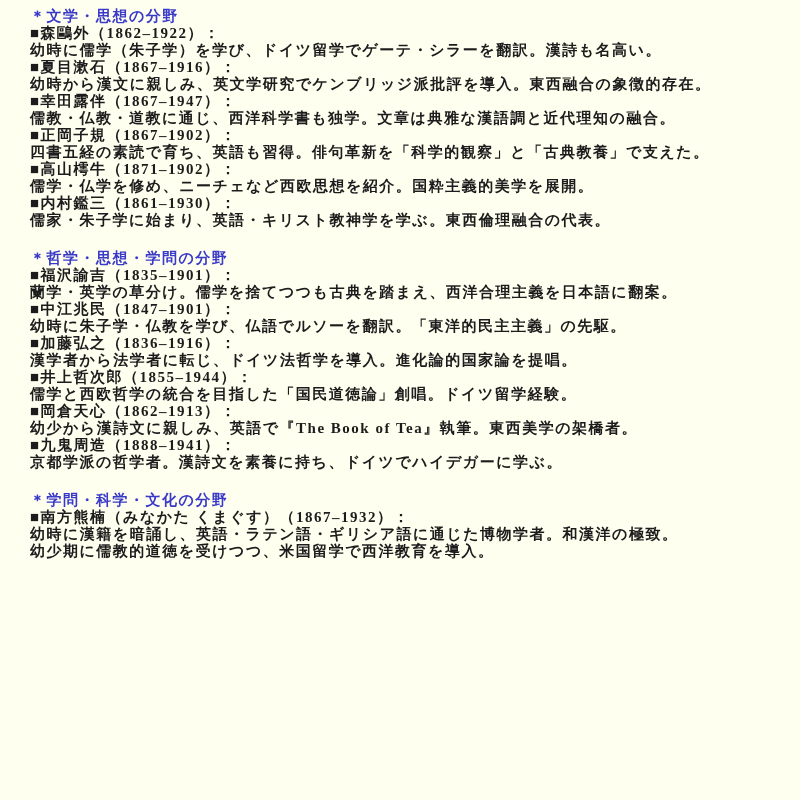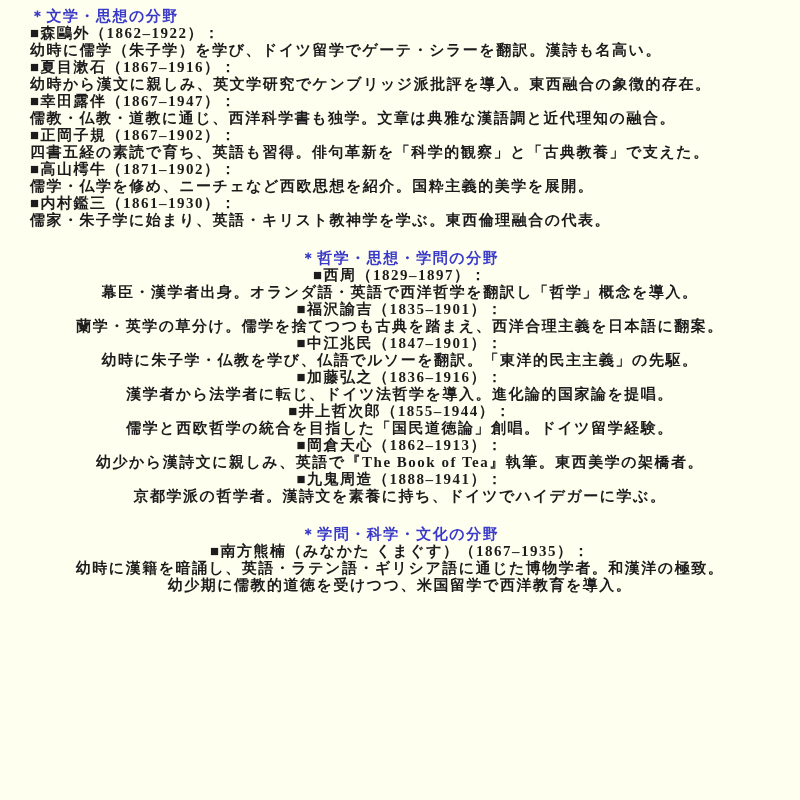--- a/index.html
+++ b/index.html
@@ -13,21 +13,20 @@
     padding: 8px 30px 0 30px;
     font-family: "Liberation Serif", "DejaVu Serif", serif;
     font-size: 15px;
     line-height: 17px;
     letter-spacing: 1.5px;
     color: #1C1C1C;
     overflow: hidden;
   }
   .section + .section {
     margin-top: 21px;
-    text-align: center;
   }
   .section-heading {
     color: #3A3AC8;
     font-weight: bold;
   }
   .entry-title {
     font-weight: bold;
   }
   .entry-desc {
     font-weight: bold;
@@ -62,24 +61,20 @@
     </div>
     <div class="entry">
       <div class="entry-title">■内村鑑三（1861–1930）：</div>
       <div class="entry-desc">儒家・朱子学に始まり、英語・キリスト教神学を学ぶ。東西倫理融合の代表。</div>
     </div>
   </div>
 
   <div class="section">
     <div class="section-heading">＊哲学・思想・学問の分野</div>
     <div class="entry">
-      <div class="entry-title">■西周（1829–1897）：</div>
-      <div class="entry-desc">幕臣・漢学者出身。オランダ語・英語で西洋哲学を翻訳し「哲学」概念を導入。</div>
-    </div>
-    <div class="entry">
       <div class="entry-title">■福沢諭吉（1835–1901）：</div>
       <div class="entry-desc">蘭学・英学の草分け。儒学を捨てつつも古典を踏まえ、西洋合理主義を日本語に翻案。</div>
     </div>
     <div class="entry">
       <div class="entry-title">■中江兆民（1847–1901）：</div>
       <div class="entry-desc">幼時に朱子学・仏教を学び、仏語でルソーを翻訳。「東洋的民主主義」の先駆。</div>
     </div>
     <div class="entry">
       <div class="entry-title">■加藤弘之（1836–1916）：</div>
       <div class="entry-desc">漢学者から法学者に転じ、ドイツ法哲学を導入。進化論的国家論を提唱。</div>
@@ -94,21 +89,21 @@
     </div>
     <div class="entry">
       <div class="entry-title">■九鬼周造（1888–1941）：</div>
       <div class="entry-desc">京都学派の哲学者。漢詩文を素養に持ち、ドイツでハイデガーに学ぶ。</div>
     </div>
   </div>
 
   <div class="section">
     <div class="section-heading">＊学問・科学・文化の分野</div>
     <div class="entry">
-      <div class="entry-title">■南方熊楠（みなかた くまぐす）（1867–1935）：</div>
+      <div class="entry-title">■南方熊楠（みなかた くまぐす）（1867–1932）：</div>
       <div class="entry-desc">幼時に漢籍を暗誦し、英語・ラテン語・ギリシア語に通じた博物学者。和漢洋の極致。</div>
     </div>
     <div class="entry">
       <div class="entry-desc">幼少期に儒教的道徳を受けつつ、米国留学で西洋教育を導入。</div>
     </div>
 
   </div>
 
 </div>
 

